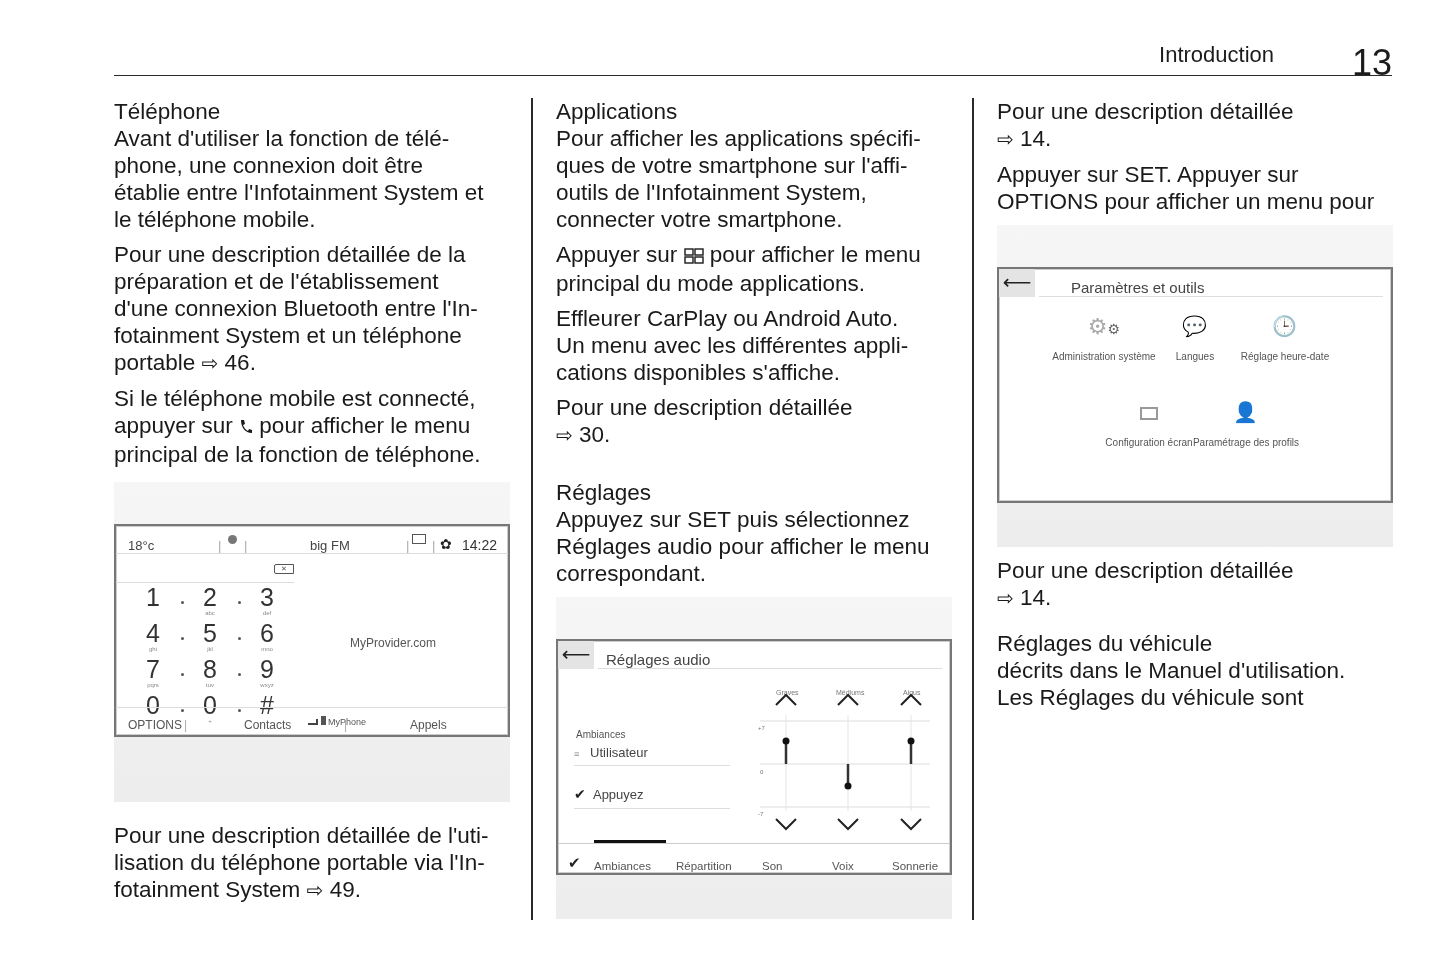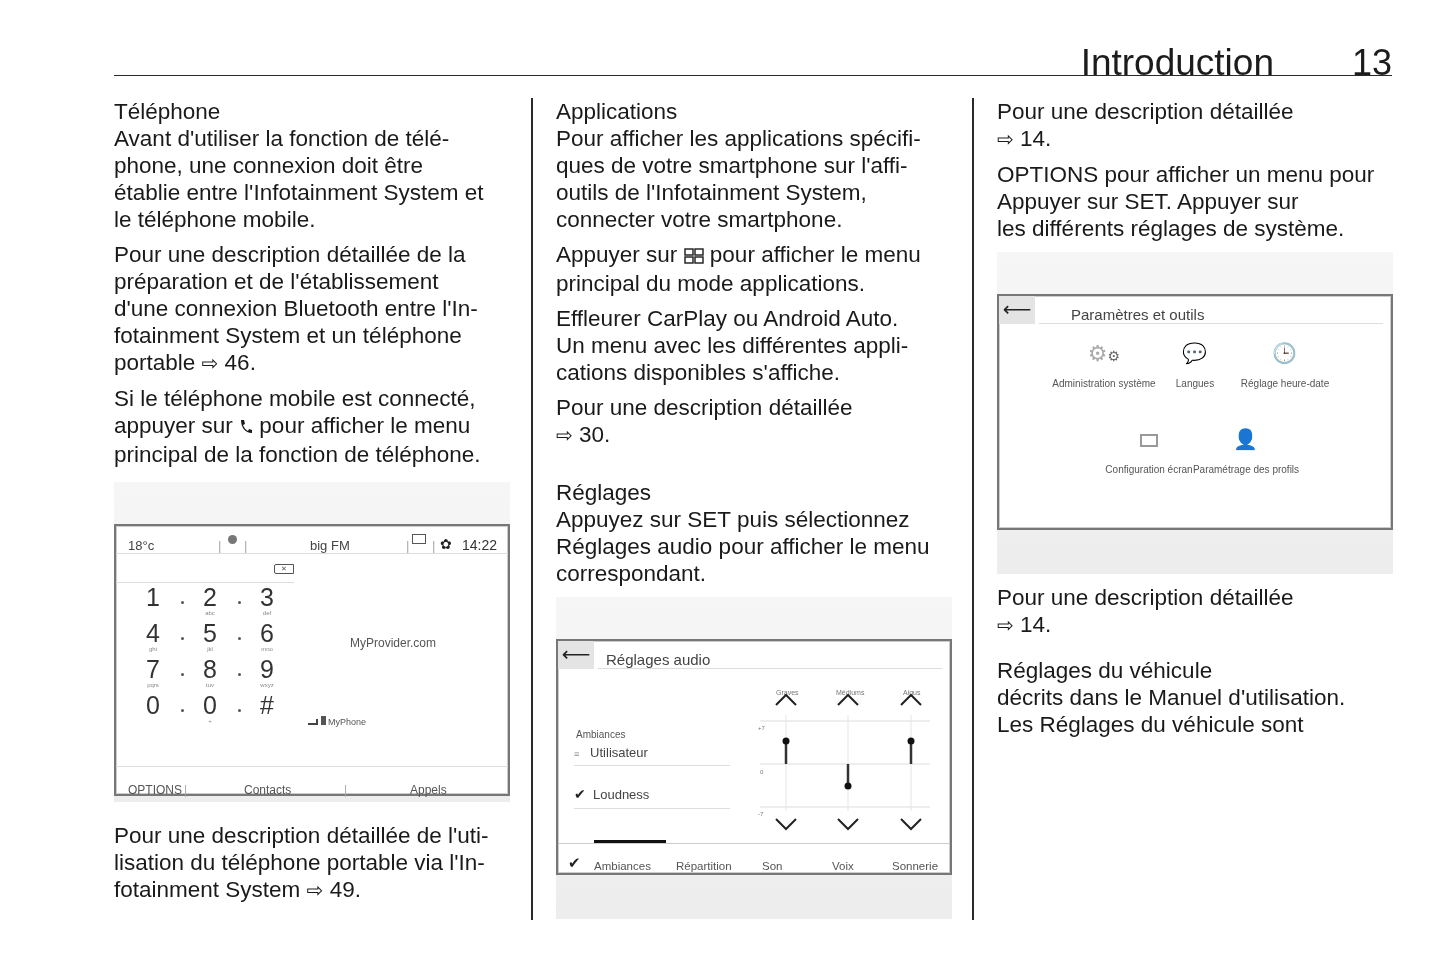--- a/index.html
+++ b/index.html
@@ -1,20 +1,20 @@
 <!DOCTYPE html>
 <html><head>
 <meta charset="utf-8">
 <style>
   * { box-sizing: border-box; margin: 0; padding: 0; }
   html, body { width: 1445px; height: 966px; background: #ffffff; overflow: hidden; }
   body { position: relative; font-family: "Liberation Sans", sans-serif; color: #1a1a1a; }
 
   .header { position: absolute; left: 114px; top: 38px; width: 1278px; height: 38px; border-bottom: 1.5px solid #2a2a2a; }
-  .header .title { position: absolute; right: 118px; top: 4px; font-size: 37px; color: #1c1c1c; }
+  .header .title { position: absolute; right: 118px; top: 4px; font-size: 22px; color: #1c1c1c; }
   .header .pageno { position: absolute; right: 0; top: 4px; font-size: 36px; color: #1c1c1c; }
 
   .col { position: absolute; top: 98px; font-size: 22.5px; line-height: 27px; color: #1a1a1a; }
   .col1 { left: 114px; width: 400px; }
   .col2 { left: 556px; width: 400px; }
   .col3 { left: 997px; width: 400px; }
   .vrule { position: absolute; top: 98px; width: 1.5px; height: 822px; background: #2a2a2a; }
 
   .p { margin-bottom: 8px; }
   .h { margin-bottom: 0; }
@@ -27,21 +27,21 @@
   .screen { position: absolute; background: #fff; border: 2px solid #777; box-shadow: 0 0 0 1px #ccc inset; font-family: "Liberation Sans", sans-serif; color: #555; }
 
   
   .ph-status { position: absolute; left: 0; right: 0; top: 0; height: 28px; border-bottom: 1px solid #ddd; font-size: 13px; color: #444; }
   .ph-status span { position: absolute; top: 6px; }
   .ph-key { position: absolute; text-align: center; width: 30px; }
   .ph-key .d { font-size: 25px; color: #333; line-height: 26px; }
   .ph-key .s { font-size: 6px; color: #888; line-height: 6px; }
   .ph-dot { position: absolute; width: 3px; height: 3px; background: #555; border-radius: 50%; }
   .ph-bottom { position: absolute; left: 0; right: 0; bottom: 0; height: 28px; border-top: 1px solid #ddd; font-size: 12px; color: #555; }
-  .ph-bottom span { position: absolute; top: 10px; }
+  .ph-bottom span { position: absolute; top: 4px; }
 
   
   .au-title { position: absolute; left: 0; right: 0; top: 0; height: 28px; font-size: 15px; color: #444; }
   .au-back { position: absolute; left: 0; top: 0; width: 36px; height: 28px; background: #e4e4e4; font-size: 20px; text-align: center; line-height: 26px; color: #222; }
   .au-tabs { position: absolute; left: 0; right: 0; bottom: 0; height: 30px; border-top: 1px solid #ccc; font-size: 11.5px; color: #555; }
   .au-tabs span { position: absolute; top: 9px; }
 
   
   .st-item { position: absolute; text-align: center; font-size: 10px; color: #555; }
 </style>
@@ -79,21 +79,21 @@
       <span class="inline-icon">
         <svg width="14" height="16" viewBox="0 0 14 16">
             <path d="M2 1 L5 1 L6 5 L4 6 C5 9 7 11 9 12 L10 10 L13 11 L13 14 C6 14 2 8 2 1 Z" fill="#1a1a1a"></path>
           </svg>
       </span>
       <span>pour afficher le menu</span></div>
     <div>principal de la fonction de téléphone.</div>
   </div>
 
   <div class="fig" style="width:396px; height:320px; margin-top:14px;">
-    <div class="screen" style="left:0; top:42px; width:396px; height:272px;">
+    <div class="screen" style="left:0; top:42px; width:396px; height:213px;">
       <div class="ph-status">
         <span style="left:12px;">18°c</span>
         <span style="left:102px; color:#aaa;">|</span>
         <span style="left:112px; width:9px; height:9px; top:9px; border-radius:50%; background:#777;"></span>
         <span style="left:128px; color:#aaa;">|</span>
         <span style="left:194px;">big FM</span>
         <span style="left:290px; color:#aaa;">|</span>
         <span style="left:296px; width:14px; height:10px; top:8px; border:1.5px solid #555;"></span>
         <span style="left:316px; color:#aaa;">|</span>
         <span style="left:324px; font-size:14px; top:5px; color:#222;">✿</span>
@@ -234,21 +234,21 @@
         <span style="position:absolute; left:48px; top:5px;">Réglages audio</span>
         <div style="position:absolute; left:40px; right:8px; bottom:0; height:1px; background:#ddd;"></div>
       </div>
 
       <div style="position:absolute; left:18px; top:80px; font-size:10px;">Ambiances</div>
       <div style="position:absolute; left:16px; top:98px; font-size:13px; color:#444;">
         <span style="font-size:9px; color:#888;">≡</span>&nbsp;&nbsp;&nbsp;<span>Utilisateur</span>
       </div>
       <div style="position:absolute; left:16px; top:124px; width:156px; height:1px; background:#ddd;"></div>
       <div style="position:absolute; left:16px; top:140px; font-size:13px; color:#444;">
-        <span style="font-size:14px; color:#222;">✔</span>&nbsp;&nbsp;<span>Loudness</span>
+        <span style="font-size:14px; color:#222;">✔</span>&nbsp;&nbsp;<span>Appuyez</span>
       </div>
       <div style="position:absolute; left:16px; top:167px; width:156px; height:1px; background:#ddd;"></div>
 
       <div style="position:absolute; left:218px; top:38px; font-size:7px; color:#777;">Graves</div>
       <div style="position:absolute; left:278px; top:38px; font-size:7px; color:#777;">Médiums</div>
       <div style="position:absolute; left:345px; top:38px; font-size:7px; color:#777;">Aigus</div>
 
       <svg style="position:absolute; left:190px; top:48px;" width="190" height="150" viewBox="0 0 190 150">
         <polyline points="28,16 38,6 48,16" fill="none" stroke="#222" stroke-width="2"></polyline>
         <polyline points="90,16 100,6 110,16" fill="none" stroke="#222" stroke-width="2"></polyline>
@@ -286,23 +286,22 @@
   </div>
 </div>
 
 <div class="col col3">
   <div class="p">
     <div>Pour une description détaillée</div>
     <div><span class="ref-arrow">⇨</span>
       <span>14.</span></div>
   </div>
   <div class="p">
+    <div>Appuyer sur SET. Appuyer sur</div>
     <div>OPTIONS pour afficher un menu pour</div>
-    <div>Appuyer sur SET. Appuyer sur</div>
-    <div>les différents réglages de système.</div>
   </div>
 
   <div class="fig" style="width:396px; height:322px; margin-top:10px;">
     <div class="screen" style="left:0; top:42px; width:396px; height:236px;">
       <div class="au-title">
         <div class="au-back">⟵</div>
         <span style="position:absolute; left:48px; top:5px;margin-left:24px;">Paramètres et outils</span>
         <div style="position:absolute; left:40px; right:8px; bottom:0; height:1px; background:#ddd;"></div>
       </div>
 

